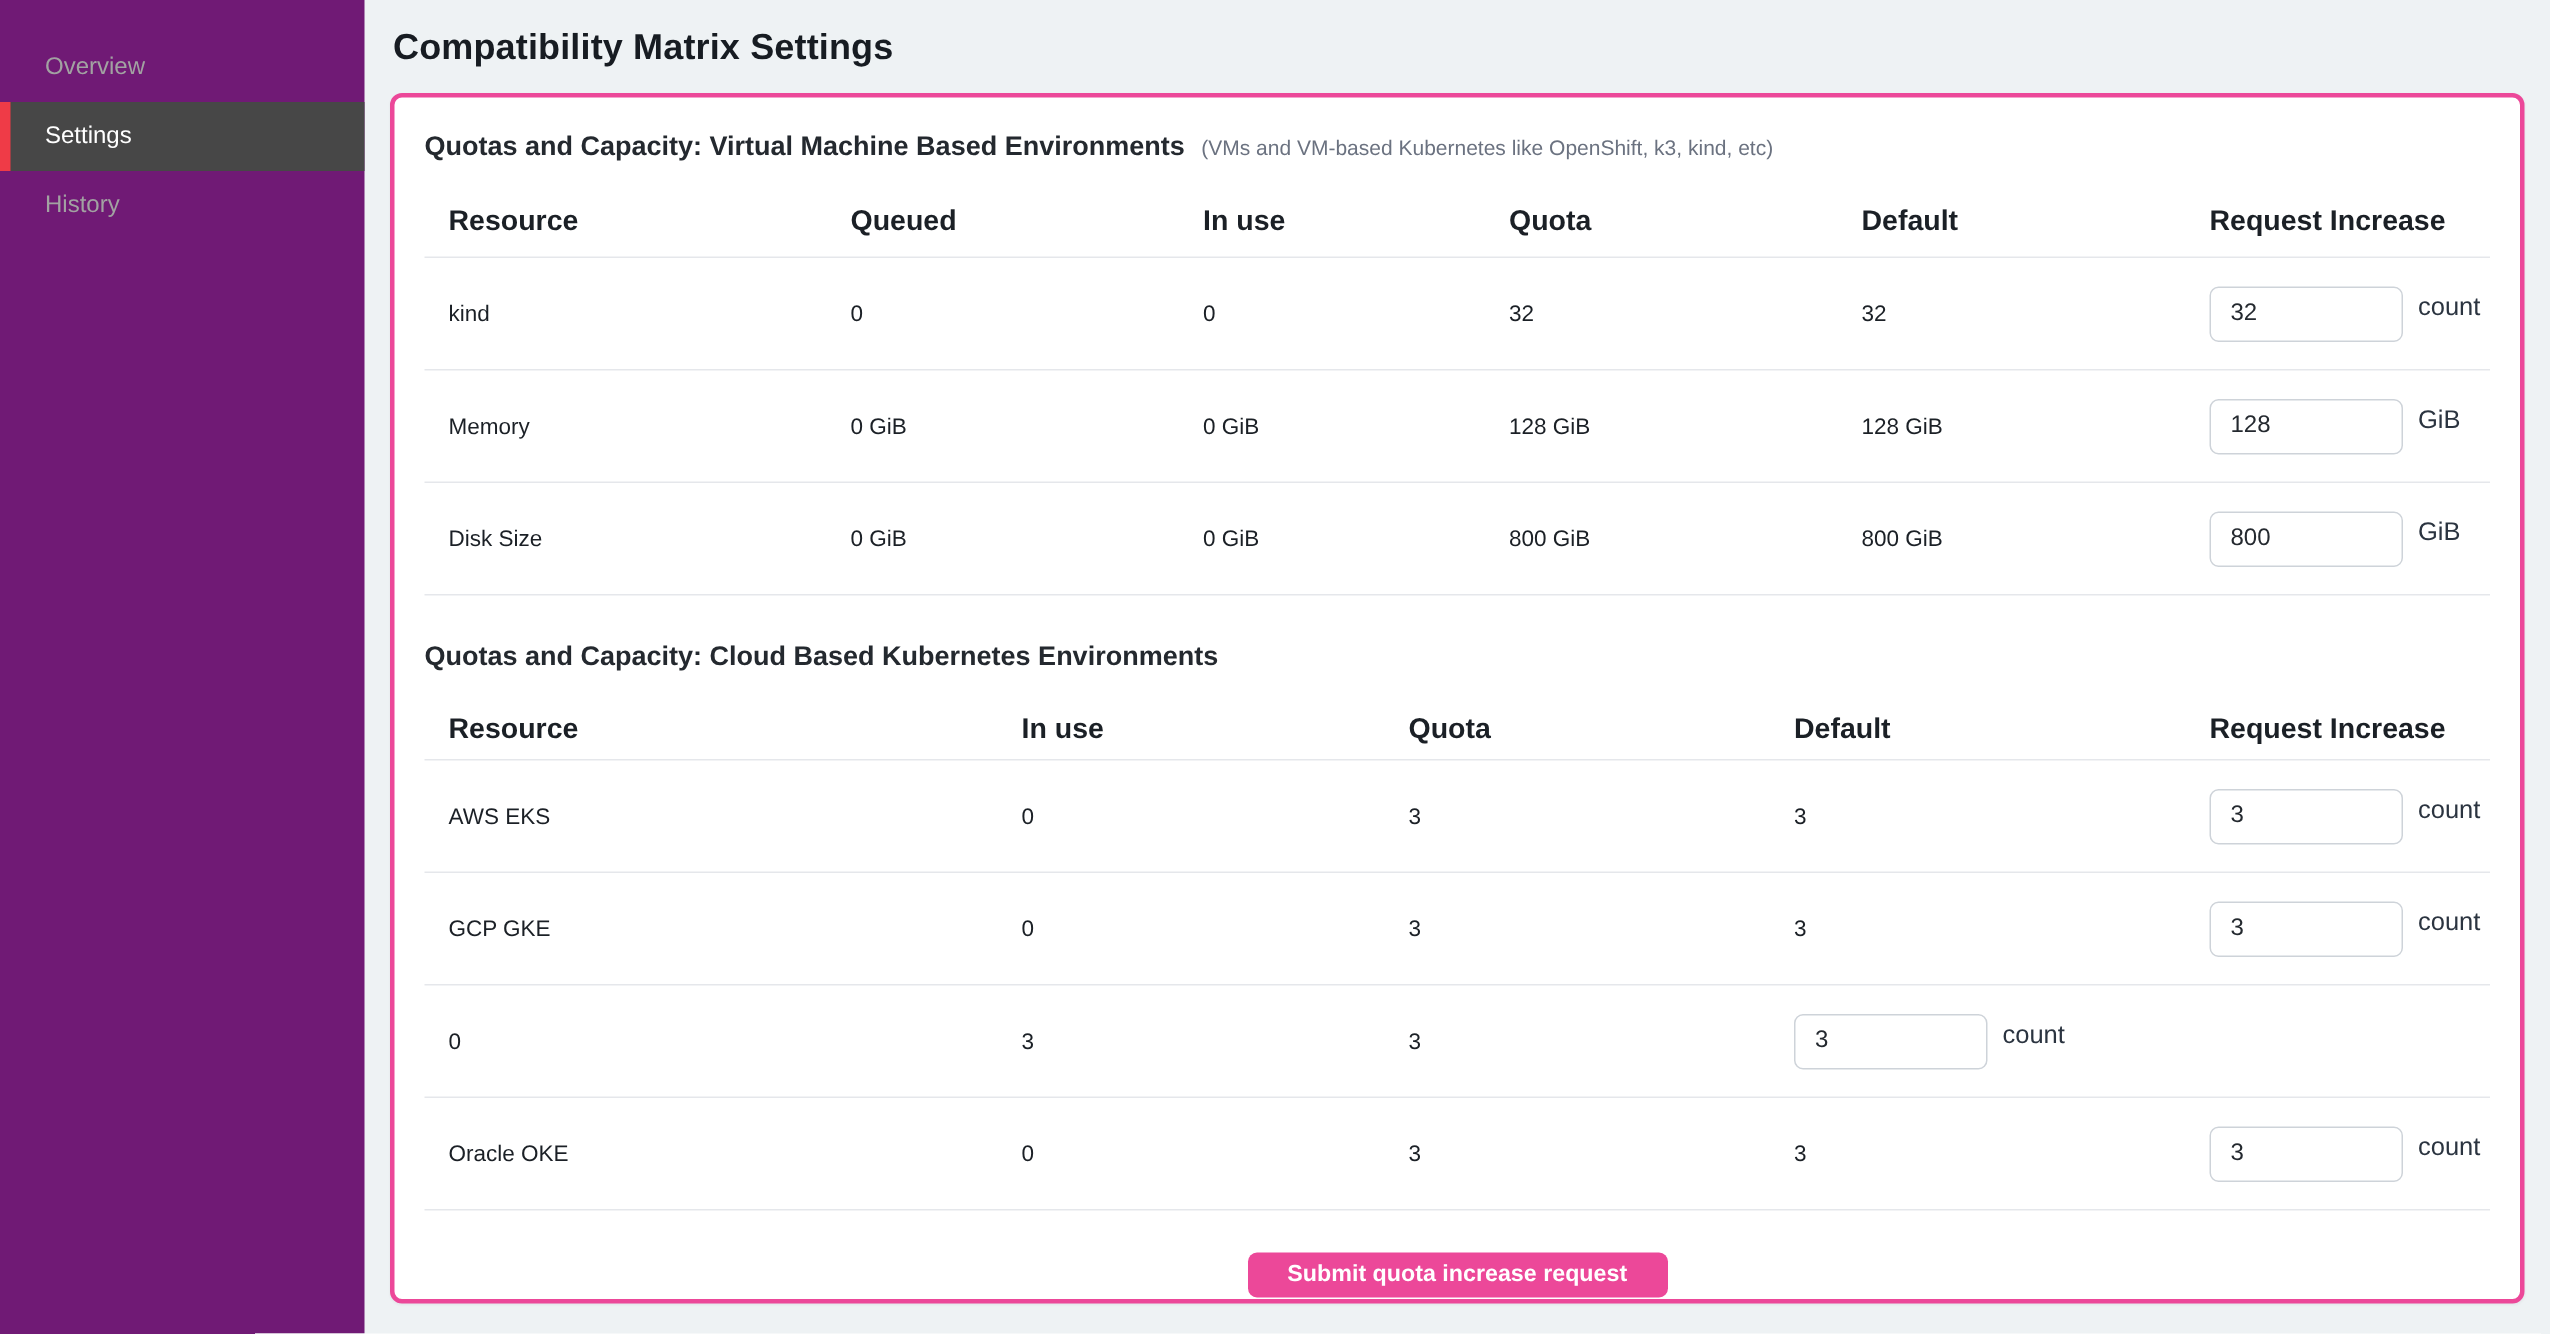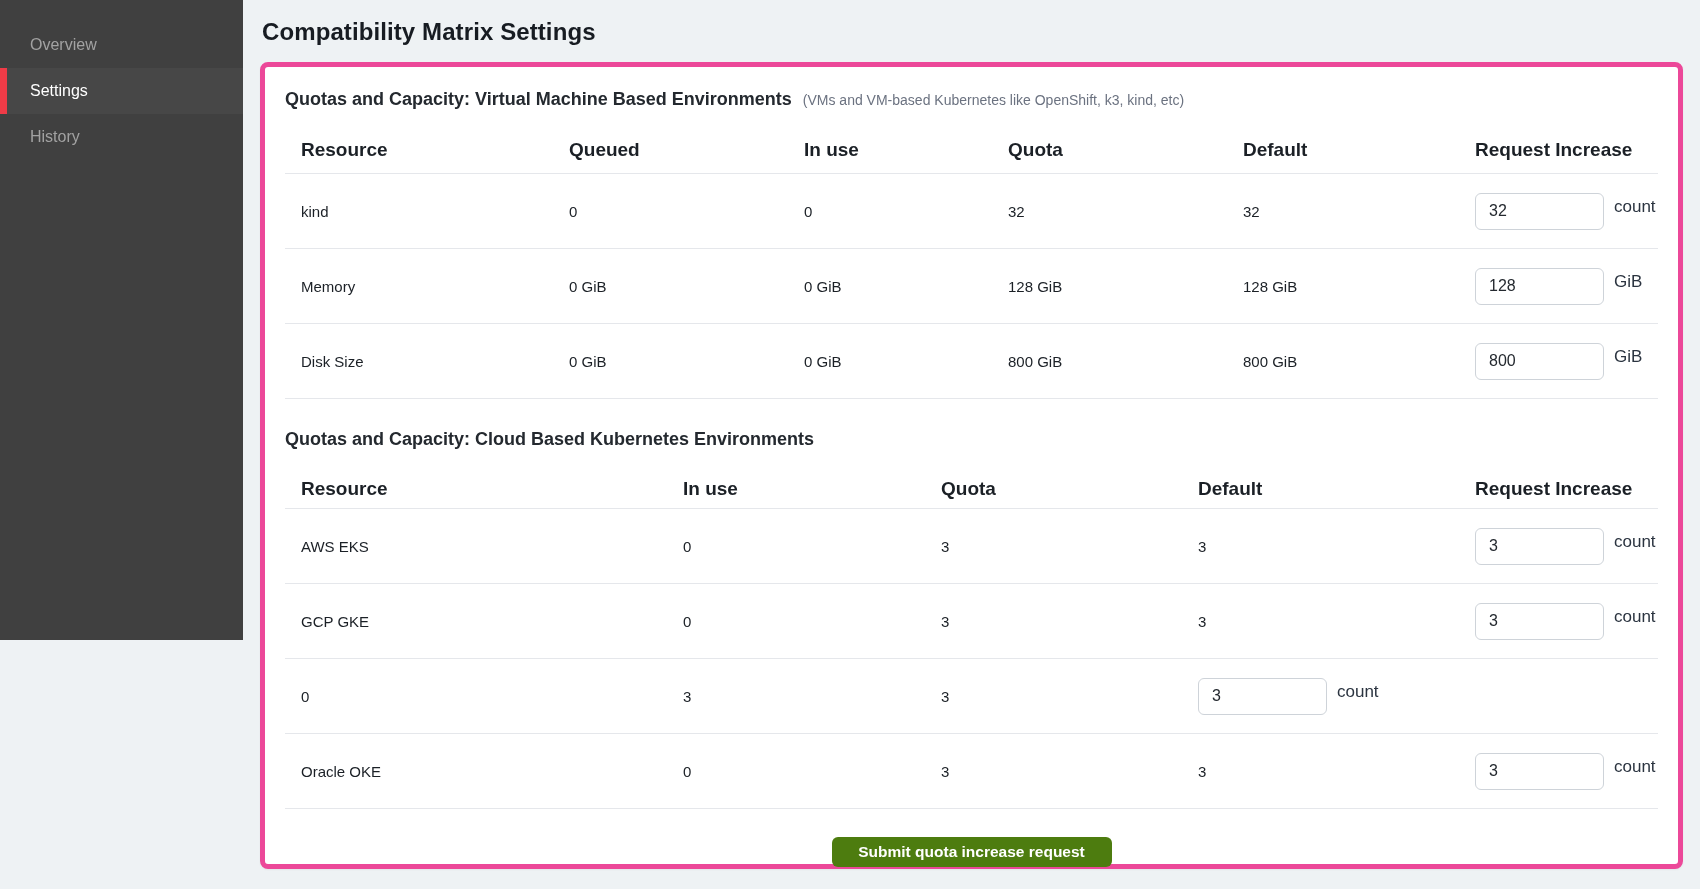--- a/index.html
+++ b/index.html
@@ -9,23 +9,23 @@
     background: #eef2f4;
     font-family: "Liberation Sans", sans-serif;
     color: #1a1f26;
     overflow: hidden;
   }
 
   
   .sidebar {
     width: 243px;
     flex: 0 0 243px;
-    background: #404040;
+    background: #701a75;
     padding-top: 22px;
-    height: 640px;
+    height: 889px;
   }
   .side-item {
     position: relative;
     height: 46px;
     display: flex;
     align-items: center;
     padding-left: 30px;
     font-size: 16px;
     color: #a2a2a2;
     cursor: pointer;
@@ -51,21 +51,21 @@
   h1.page-title {
     font-size: 24px;
     line-height: 28px;
     font-weight: 700;
     color: #171c22;
     margin: 6px 0 16px 2px;
     letter-spacing: 0.1px;
   }
   .card {
     background: #ffffff;
-    border: 5px solid #ec4899;
+    border: 3px solid #ec4899;
     border-radius: 8px;
     box-shadow: 0 1px 2px rgba(16,24,40,0.05);
     height: 807px;
     padding: 18px 20px 20px 20px;
   }
 
   .section-title {
     font-size: 18px;
     line-height: 28px;
     font-weight: 700;
@@ -112,21 +112,21 @@
   .button-row {
     display: flex;
     justify-content: center;
     margin-top: 28px;
   }
   .submit-btn {
     width: 280px;
     height: 30px;
     border: none;
     border-radius: 6px;
-    background: #4d7c0f;
+    background: #ec4899;
     color: #ffffff;
     font-size: 15.5px;
     font-weight: 700;
     font-family: "Liberation Sans", sans-serif;
     cursor: pointer;
     display: flex;
     align-items: center;
     justify-content: center;
   }
 </style>

